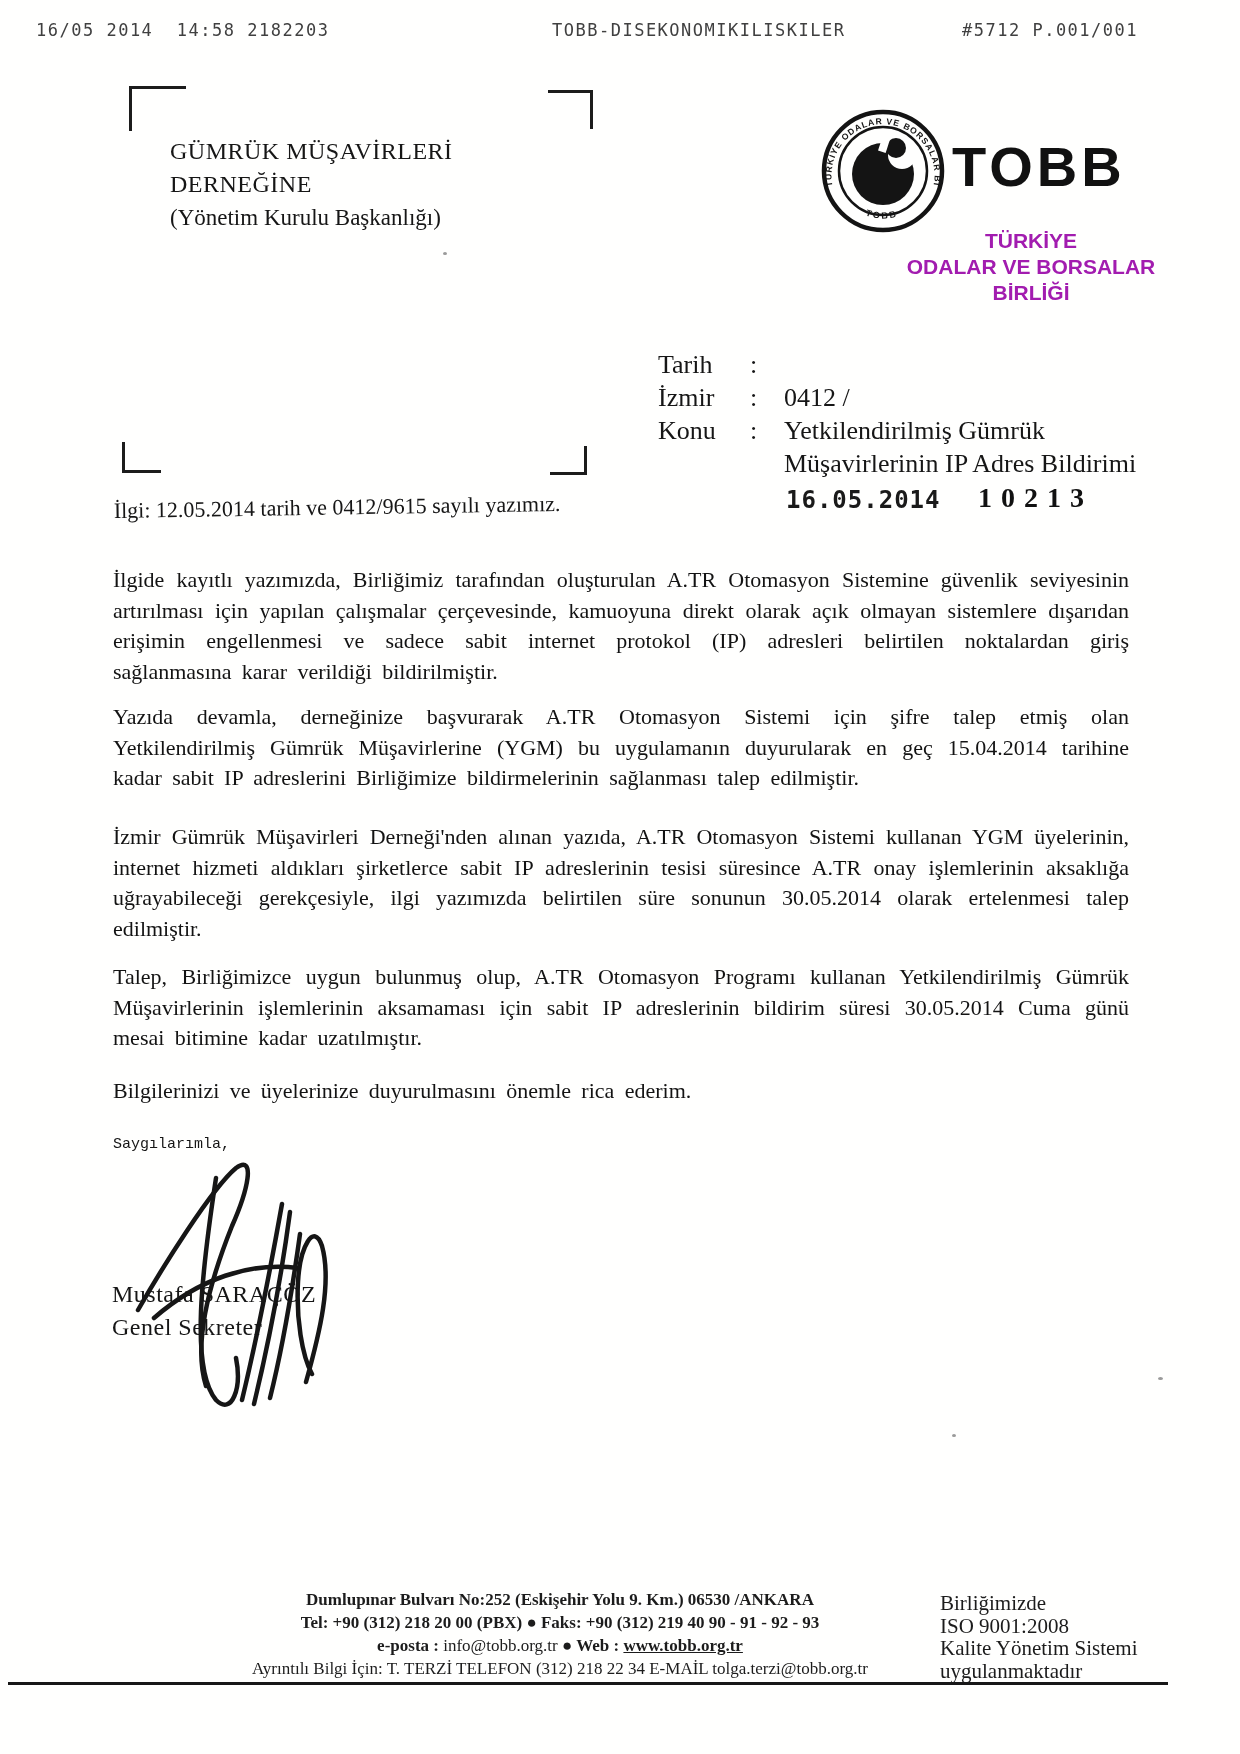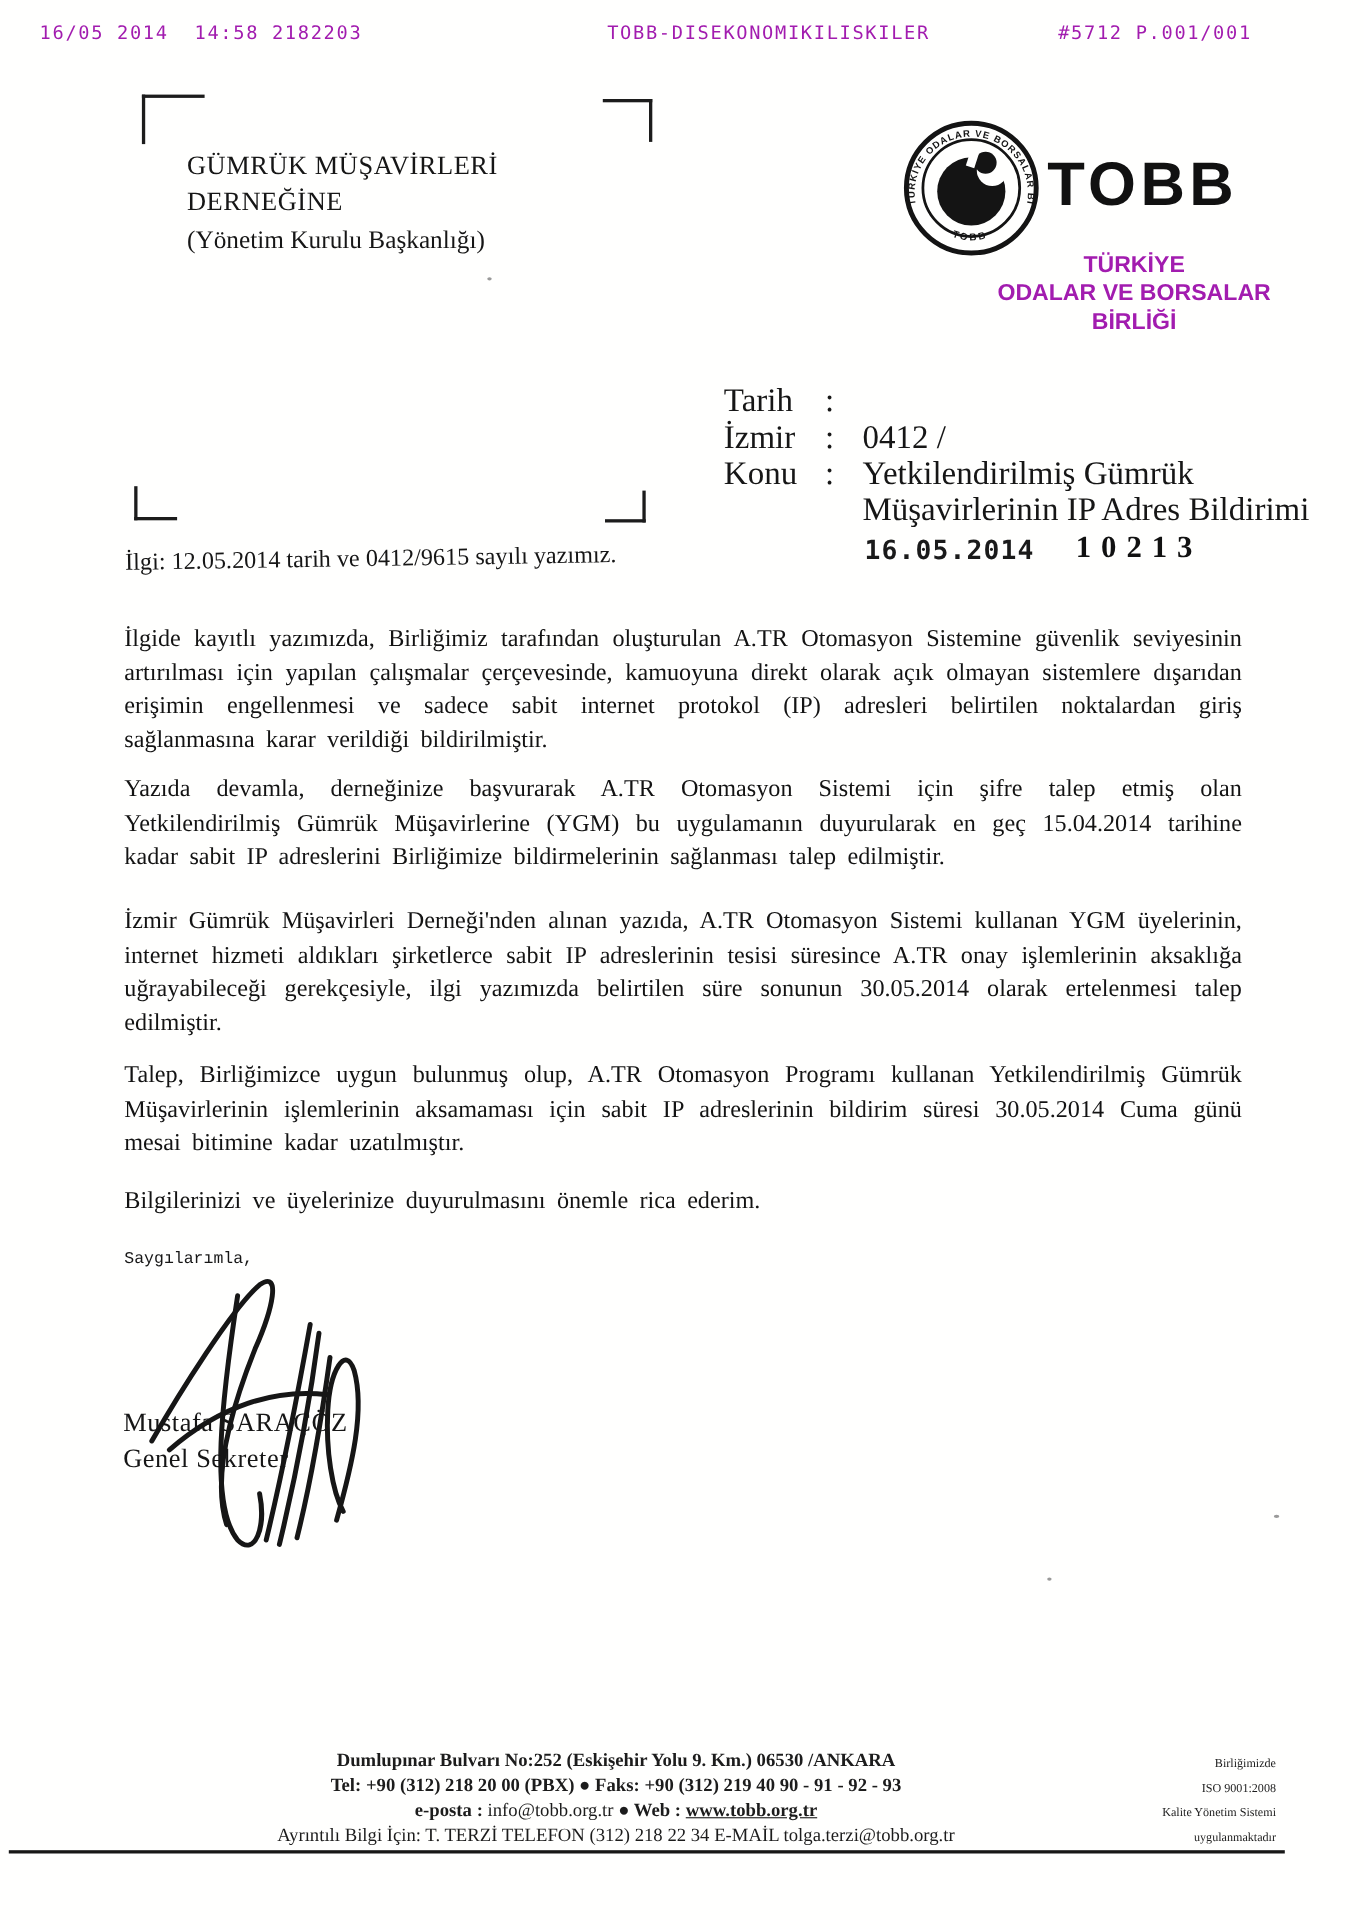--- a/index.html
+++ b/index.html
@@ -3,56 +3,56 @@
 <meta charset="utf-8">
 <style>
   html,body{margin:0;padding:0;background:#e8e8e8;}
   #page{
     position:relative;width:1240px;height:1754px;margin:0 auto;
     background:#fffffe;color:#161616;overflow:hidden;
     font-family:"Liberation Serif", serif;
   }
   .abs{position:absolute;}
   
-  .fax{font-family:"DejaVu Sans Mono", monospace;font-size:17px;color:#a21caf;
+  .fax{font-family:"DejaVu Sans Mono", monospace;font-size:17px;color:#404040;
        letter-spacing:1.5px;white-space:pre;top:20px;}
   
   .crn{position:absolute;border:0 solid #1c1c1c;}
   .crn.tl{border-top-width:3px;border-left-width:3px;}
   .crn.tr{border-top-width:3px;border-right-width:3px;}
   .crn.bl{border-bottom-width:3px;border-left-width:3px;}
   .crn.br{border-bottom-width:3px;border-right-width:3px;}
   
   .recip{font-size:24px;line-height:33px;letter-spacing:.5px;}
   .recip-sub{font-size:23px;}
   
   .tobbmark{font-family:"Liberation Sans", sans-serif;font-weight:900;
             font-size:56px;letter-spacing:4px;color:#111;}
   .orgname{font-family:"Liberation Sans", sans-serif;font-weight:700;
            font-size:21px;line-height:26px;text-align:center;color:#a21caf;}
   
-  .meta{font-size:30px;line-height:33px;}
+  .meta{font-size:26px;line-height:33px;}
   .meta .lbl{display:inline-block;width:92px;}
   .meta .sep{display:inline-block;width:34px;}
   
   .stampdate{font-family:"DejaVu Sans Mono", monospace;font-size:24px;
              font-weight:700;letter-spacing:1px;color:#1a1a1a;}
   .stampnum{font-size:28px;font-weight:700;letter-spacing:9px;color:#111;}
   
   .bodyp{width:1016px;font-size:22px;line-height:30.5px;text-align:justify;
          word-spacing:.22em;color:#131313;}
   .single{text-align:left;}
   .ilgi{font-size:22px;transform:rotate(-0.9deg);transform-origin:left bottom;}
   .signame{font-size:24px;line-height:33px;letter-spacing:.5px;}
   
   .foot{font-size:17px;line-height:23px;text-align:center;font-weight:700;
         color:#1c1c1c;}
   .foot .rg{font-weight:400;}
   .foot .und{text-decoration:underline;}
-  .qual{font-size:11px;line-height:22.5px;text-align:right;color:#1c1c1c;}
+  .qual{font-size:21px;line-height:22.5px;text-align:left;color:#1c1c1c;}
   .rule{position:absolute;background:#171717;}
   .noise{position:absolute;background:#9a9a9a;border-radius:50%;}
   svg text{font-family:"Liberation Sans", sans-serif;}
 </style>
 </head>
 <body>
 
 <div id="page">
 
   <div class="abs fax" style="left:36px;">16/05 2014  14:58 2182203</div>

